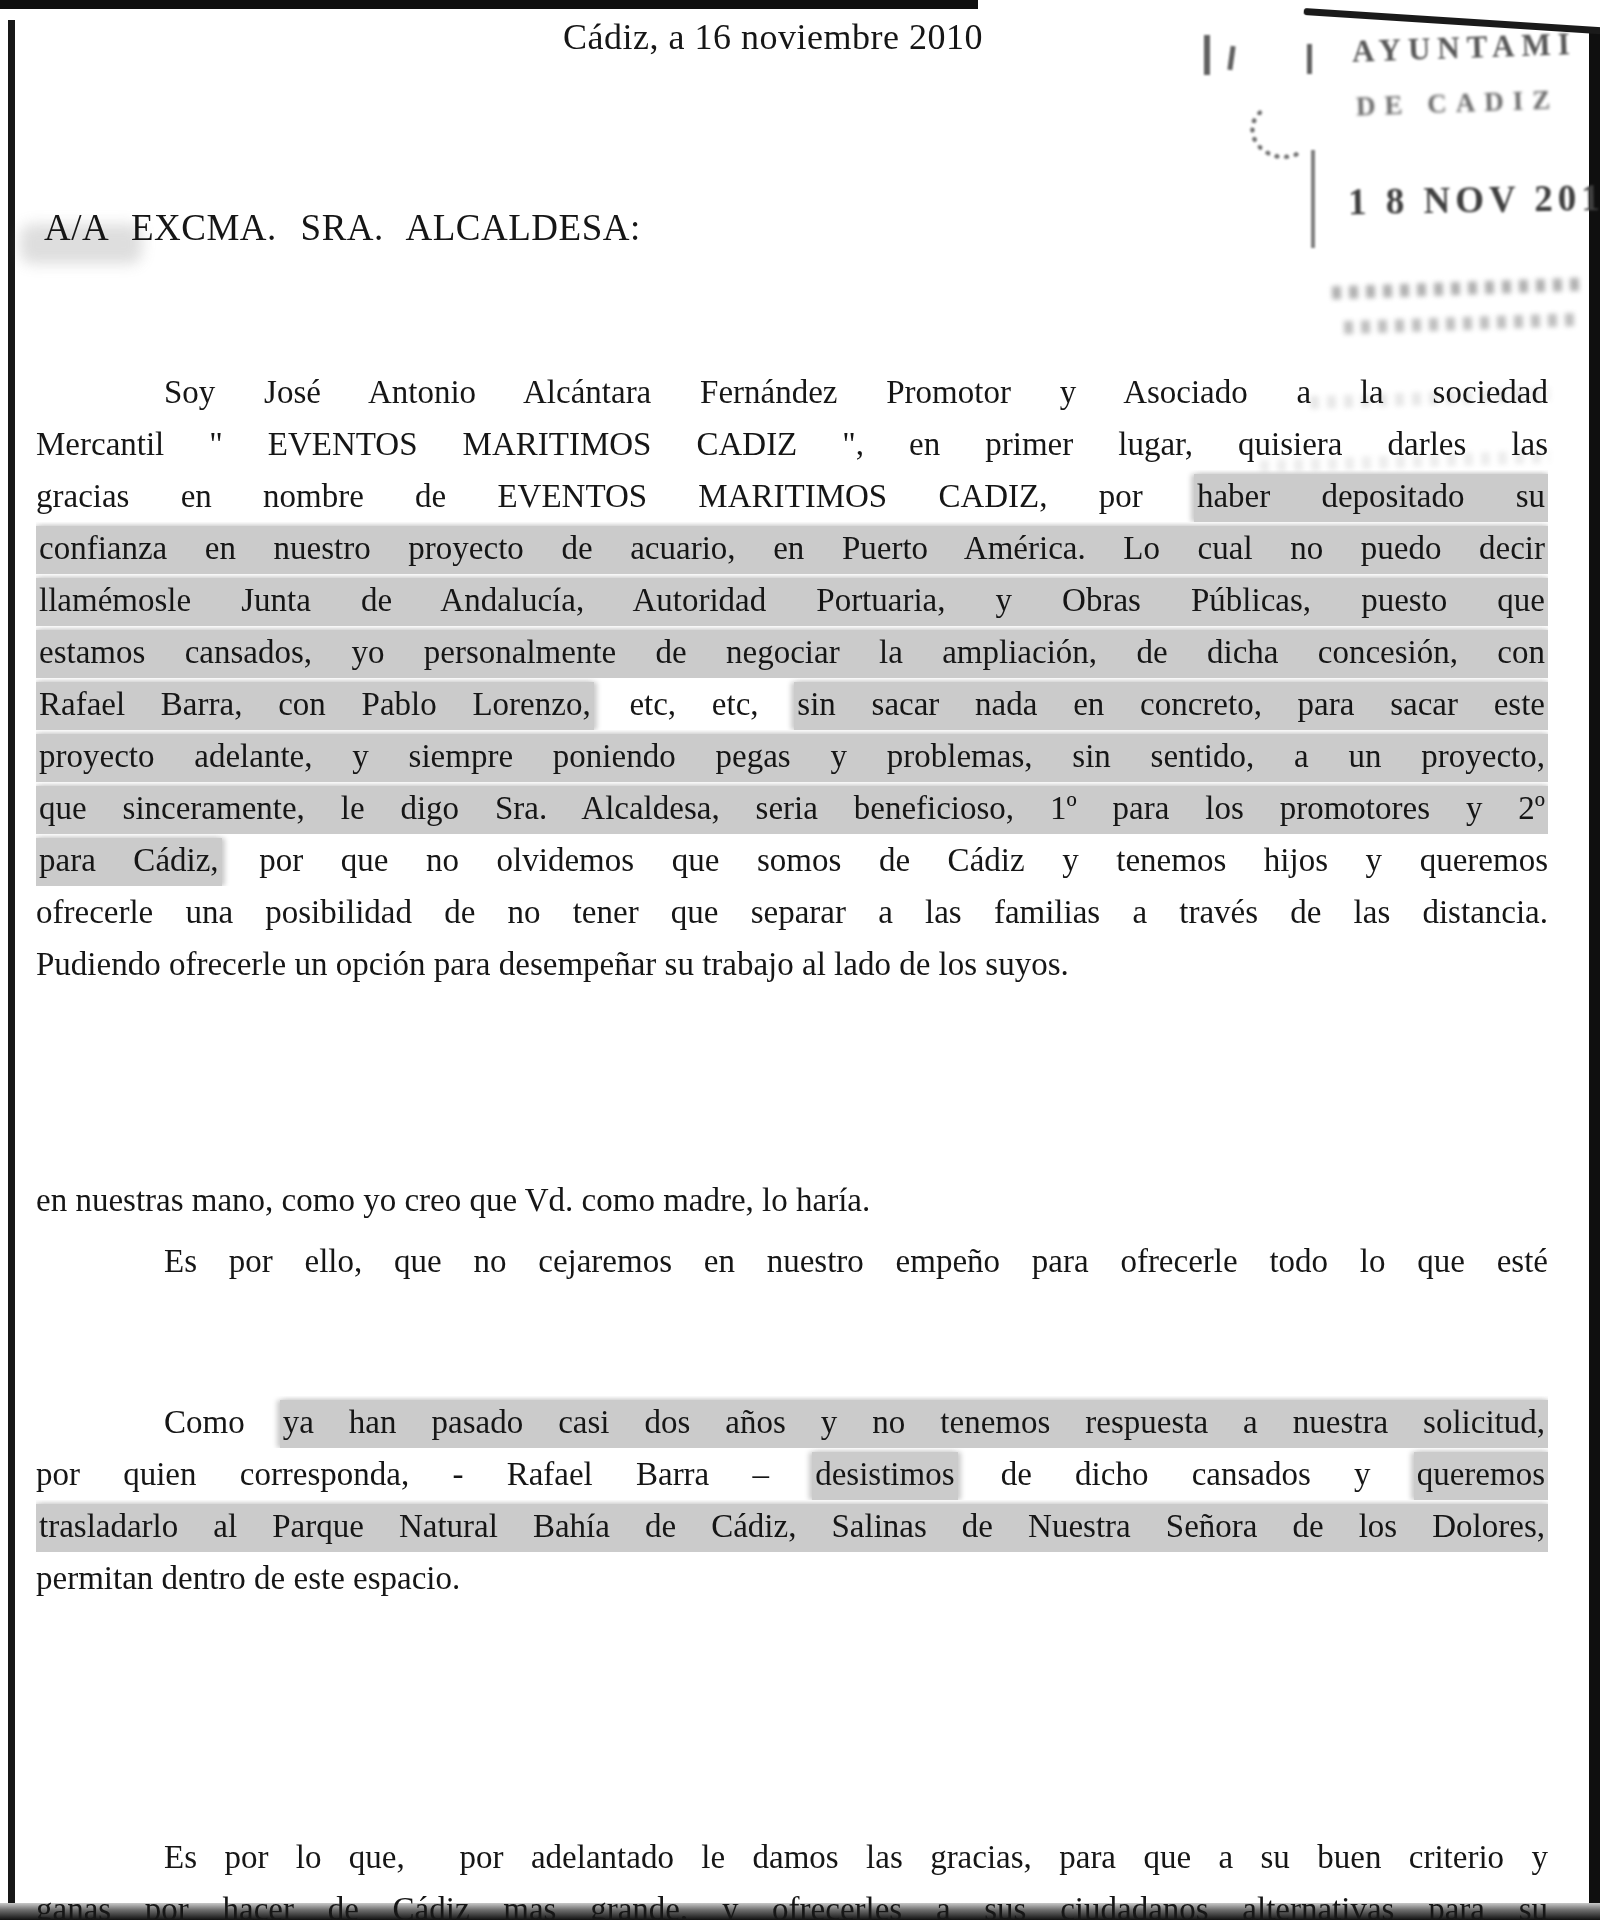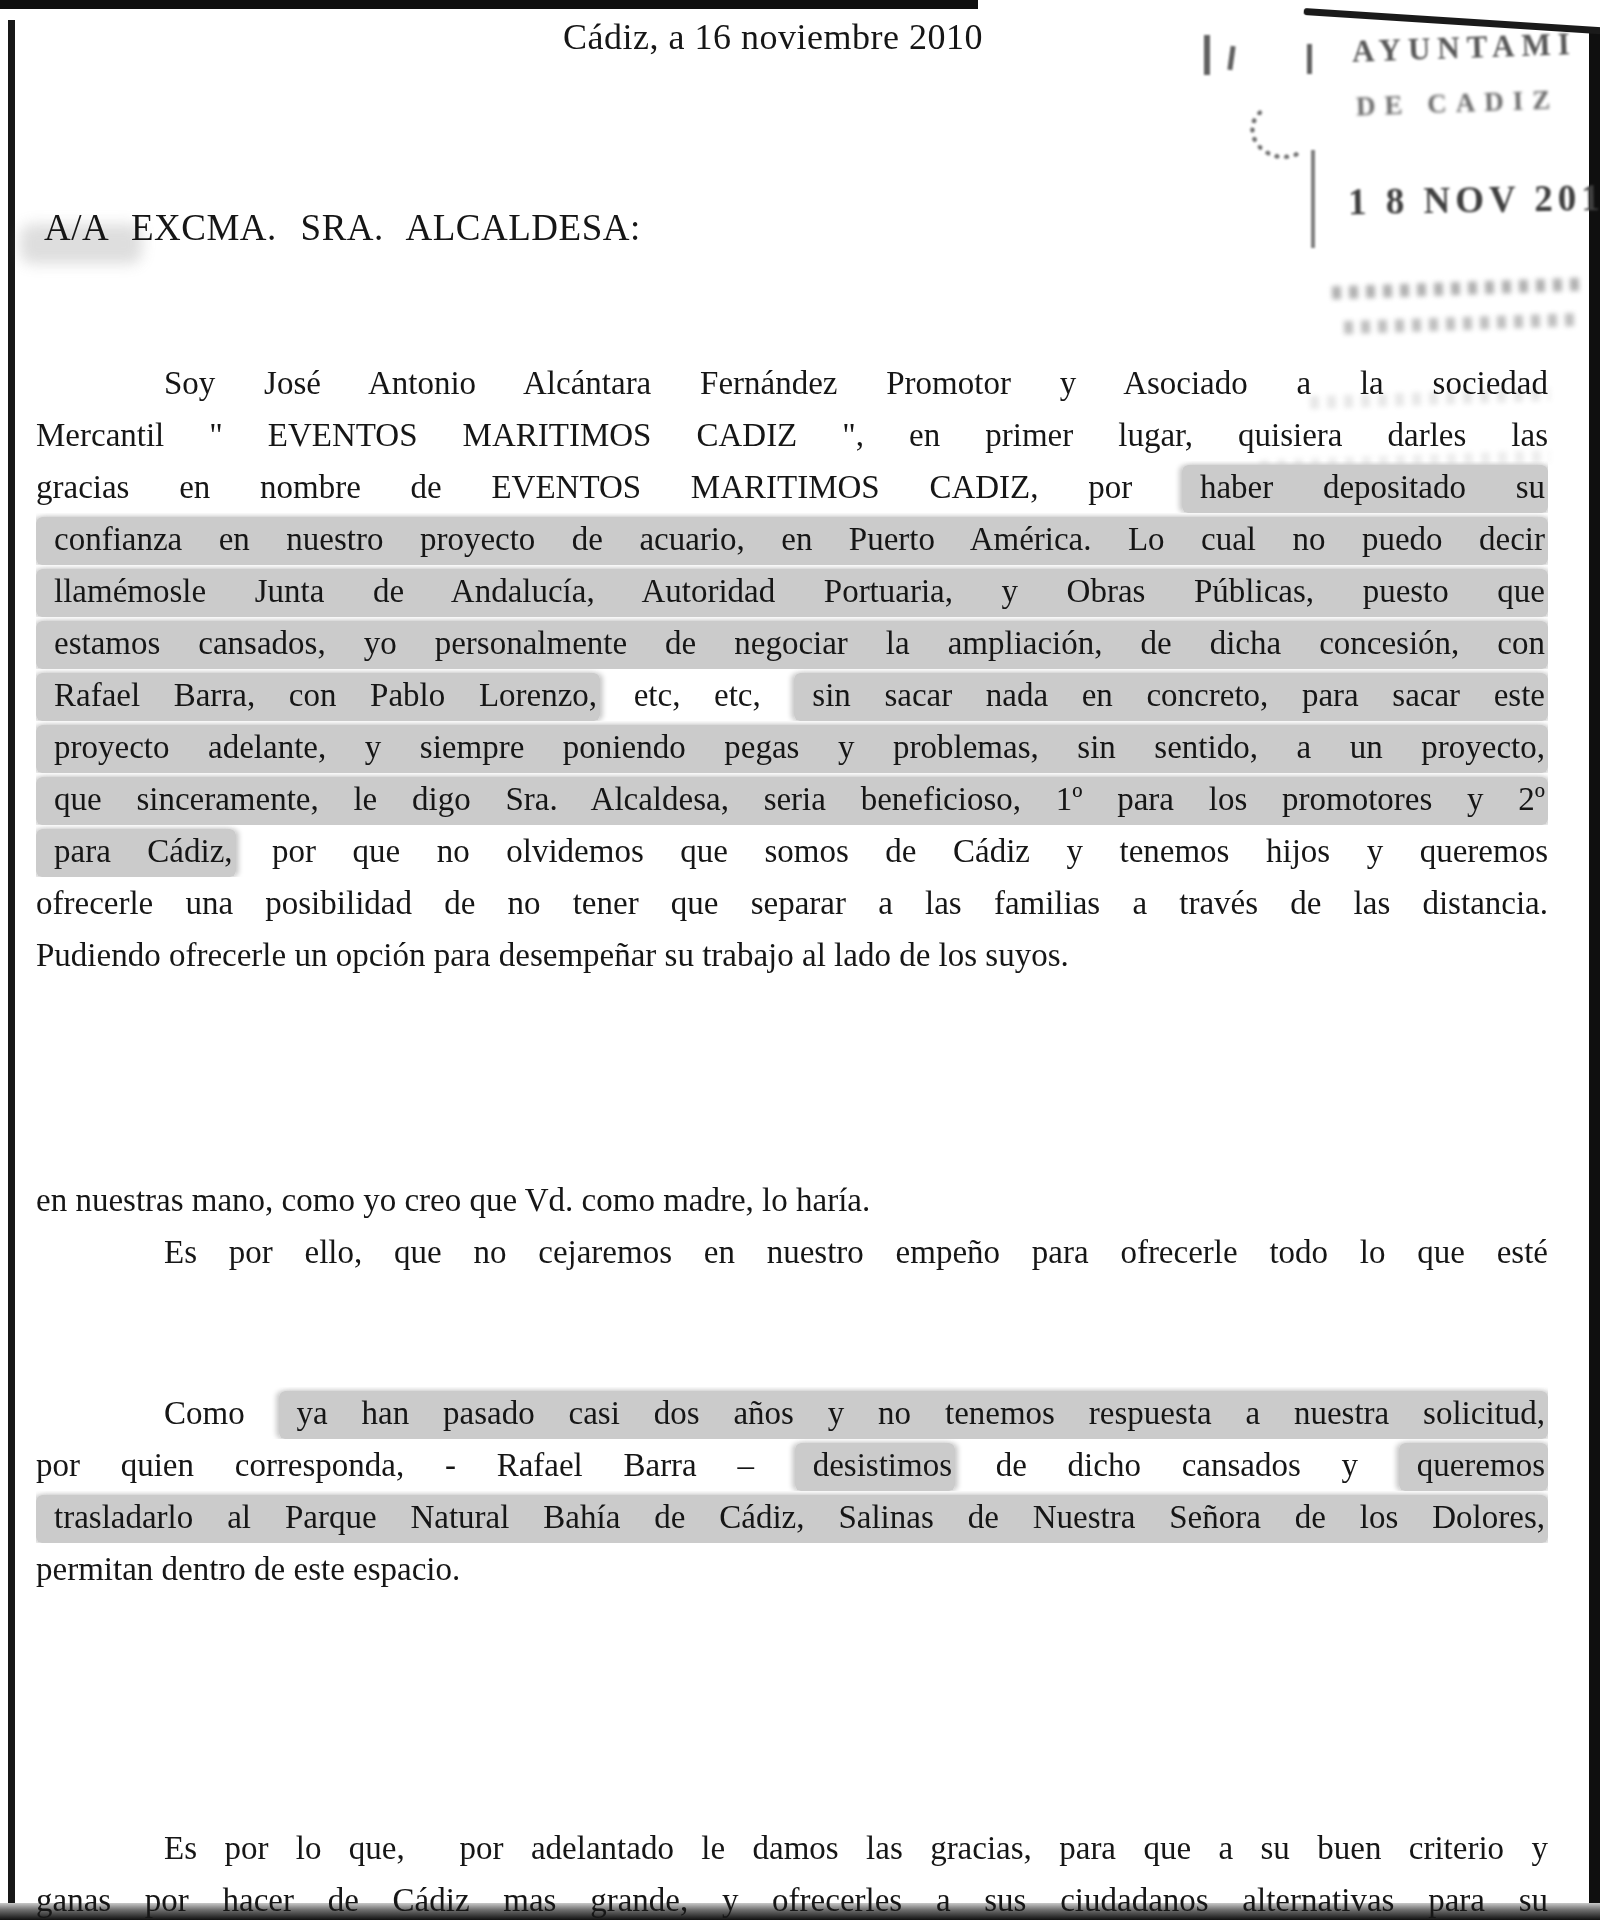--- a/index.html
+++ b/index.html
@@ -19,23 +19,23 @@
   .diag-line     { position:absolute; left:1304px; top:8px; width:320px; height:7px; background:#1a1a1a;
                    transform:rotate(3.7deg); transform-origin:left top; border-radius:3px; filter:blur(.6px); }
   
   .scan-text { color:var(--ink); font-weight:400; filter:blur(.38px); }
   .date-line { position:absolute; left:563px; top:16px; font-size:36px; letter-spacing:.5px; white-space:nowrap; }
   .salutation{ position:absolute; left:44px; top:206px; font-size:37px; letter-spacing:.5px; word-spacing:14px; white-space:nowrap; }
   .para { position:absolute; left:36px; width:1512px; font-size:33px; line-height:52px; }
   .p1 { top:357px; } .p2 { top:1174px; } .p3 { top:1387px; } .p4 { top:1822px; }
   .ln { height:52px; overflow:hidden; text-align:justify; text-align-last:justify; }
   .ln.last { text-align-last:left; }
-  .ln.indent { text-indent:128px; }
-  .hl { background:var(--hl); padding:4px 3px 8px 18px;
-        box-shadow:3px 0 5px var(--hl), -3px 0 5px var(--hl);border-radius:6px; }
+  .ln.indent { text-indent:128px;margin-top:9px; }
+  .hl { background:var(--hl); padding:4px 3px 8px 3px;
+        box-shadow:3px 0 5px var(--hl), -3px 0 5px var(--hl); }
   
   .stamp-org1 { position:absolute; left:1352px; top:30px; font-size:31px; color:#585858; font-weight:700;
                 letter-spacing:7px; transform:rotate(-2deg); filter:blur(1.2px); white-space:nowrap; }
   .stamp-org2 { position:absolute; left:1356px; top:88px; font-size:27px; color:#6a6a6a; font-weight:700;
                 letter-spacing:9px; transform:rotate(-2deg); filter:blur(1.4px); white-space:nowrap; }
   .stamp-date { position:absolute; left:1348px; top:178px; font-size:37px; color:#3f3f3f; font-weight:700;
                 letter-spacing:5px; transform:rotate(-1deg); filter:blur(1.1px); white-space:nowrap; }
   .stamp-emblem { position:absolute; left:1250px; top:103px; width:64px; height:56px; border-radius:50%;
                   border:5px dotted #4e4e4e; border-top-color:transparent; border-right-color:transparent;
                   transform:rotate(12deg); filter:blur(1px); opacity:.85; }

